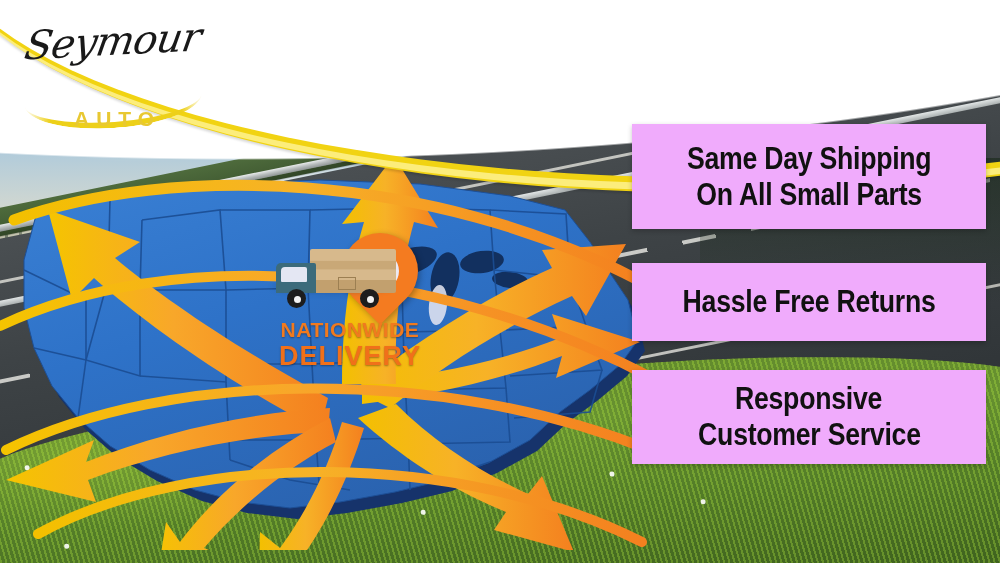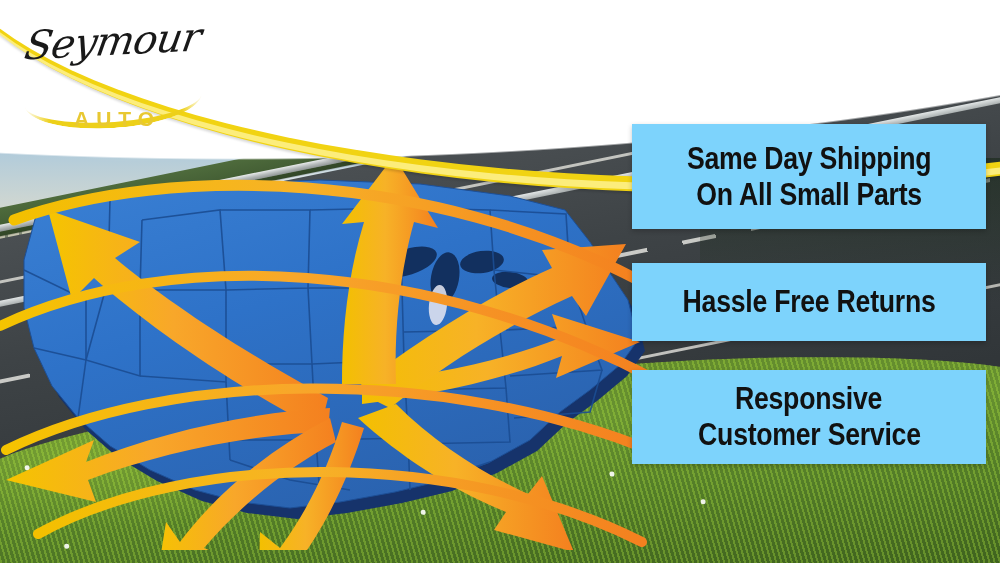--- a/index.html
+++ b/index.html
@@ -211,21 +211,21 @@
   }
   .delivery-word{
     position:absolute;left:-8px;top:118px;width:180px;text-align:center;
     font-family:"Liberation Sans",sans-serif;font-weight:700;
     font-size:27px;color:#f0701a;letter-spacing:1px;line-height:1;
     text-shadow:0 1px 2px rgba(0,0,0,.35);
   }
 
   
   .feature{
-    position:absolute;background:#7dd3fc;
+    position:absolute;background:#f0abfc;
     display:flex;flex-direction:column;align-items:center;justify-content:center;
     box-shadow:0 2px 5px rgba(0,0,0,.22);
   }
   .feature .line{
     font-family:"Liberation Sans",sans-serif;
     font-weight:700;color:#111111;
     font-size:31px;line-height:1.16;letter-spacing:-.3px;
     transform:scaleX(.86);transform-origin:center;white-space:nowrap;
   }
   #feature-1{left:632px;top:124px;width:354px;height:105px;}
@@ -376,20 +376,34 @@
           C410,122 404,180 406,234 Z"></path>
 
         <path fill="none" stroke="url(#arrowGrad)" stroke-width="11" stroke-linecap="round" d="M24,70 C180,14 440,20 652,132"></path>
         <path fill="none" stroke="url(#arrowGrad2)" stroke-width="10" stroke-linecap="round" d="M10,176 C180,96 440,110 666,230"></path>
         <path fill="none" stroke="url(#arrowGrad2)" stroke-width="10" stroke-linecap="round" d="M16,300 C180,220 450,216 660,300"></path>
         <path fill="none" stroke="url(#arrowGrad)" stroke-width="10" stroke-linecap="round" d="M48,384 C200,300 470,300 652,392"></path>
       </g>
     </svg>
   </div>
 
+  <div class="delivery">
+    <div class="pin"></div>
+    <div class="t-shadow"></div>
+    <div class="truck">
+      <div class="t-box"></div>
+      <div class="t-cab">
+        <div class="t-window"></div>
+      </div>
+      <div class="t-wheel tw1"></div>
+      <div class="t-wheel tw2"></div>
+    </div>
+    <div class="nationwide">NATIONWIDE</div>
+    <div class="delivery-word">DELIVERY</div>
+  </div>
 
   <div class="header-white"></div>
   <div class="swoosh"></div>
   <div class="swoosh2"></div>
 
   <div class="logo">
     <div class="logo-swoosh"></div>
     <div class="logo-script">Seymour</div>
     <div class="logo-auto">AUTO</div>
   </div>

